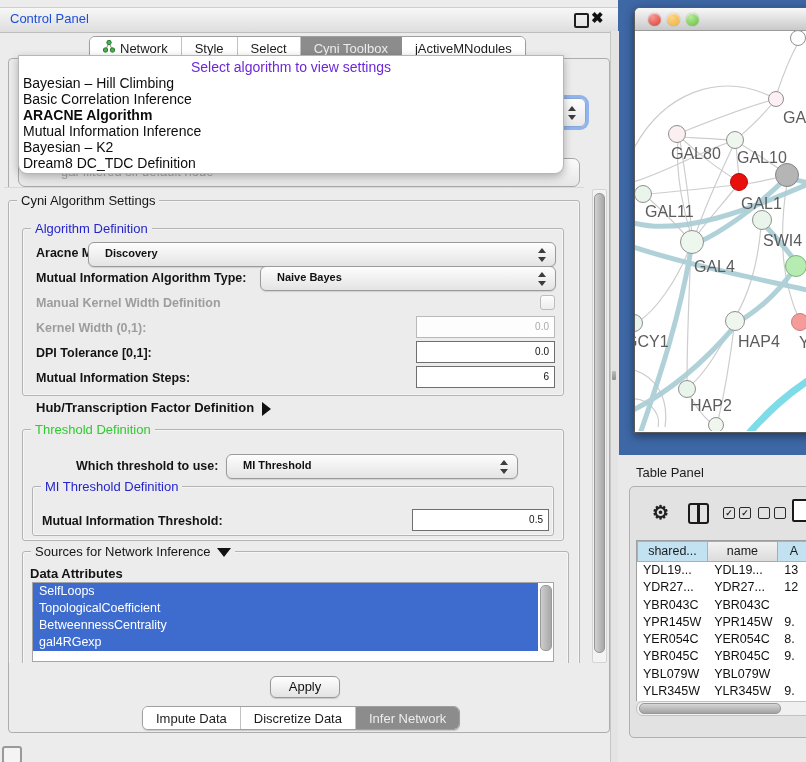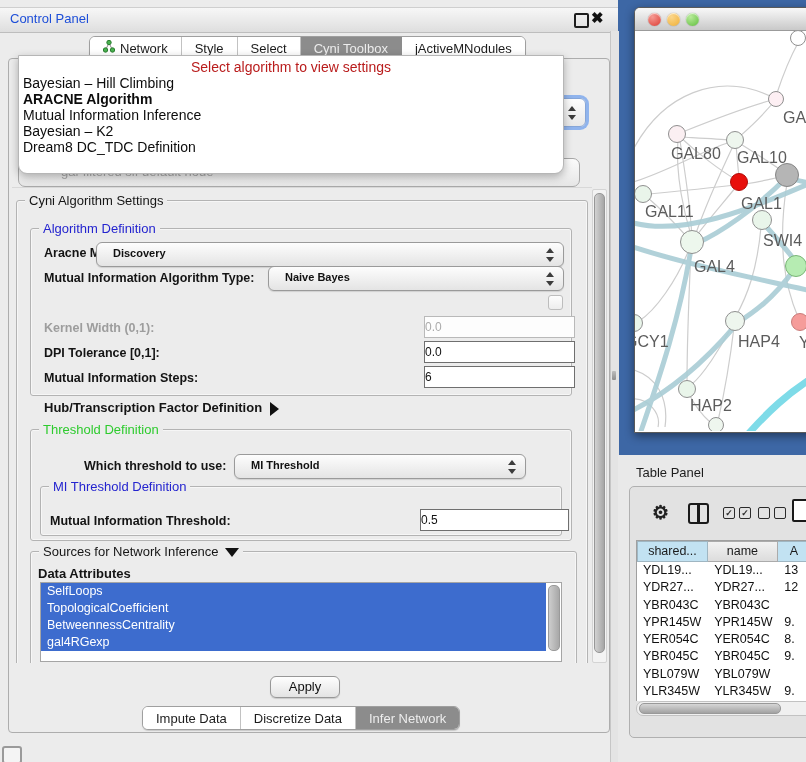--- a/index.html
+++ b/index.html
@@ -19,54 +19,54 @@
   .tabbar{display:flex;border:1px solid #9f9f9f;border-radius:6px;background:#fff;height:22px;
           box-shadow:0 1px 1px rgba(0,0,0,.15);overflow:hidden;}
   .tab{display:flex;align-items:center;gap:5px;padding:0 13px;font-size:13px;color:#1c1c1c;
        border-right:1px solid #c2c2c2;background:#fff;white-space:nowrap;}
   .tab:last-child{border-right:none;}
   .tab.sel{background:#8c8c8c;color:#ededed;border-right-color:#8c8c8c;}
 
   
   #algo-dd{left:18px;top:55px;width:544px;height:117px;background:#fff;border:1px solid #b6b6b6;
      border-radius:0 0 9px 9px;box-shadow:0 3px 8px rgba(0,0,0,.28);z-index:30;overflow:hidden;}
-  #algo-ph{text-align:center;color:#b91c1c;font-size:14px;margin-top:3px;}
+  #algo-ph{text-align:center;color:#6d28d9;font-size:14px;margin-top:3px;}
   .algo-option{font-size:14px;line-height:16px;padding-left:4px;color:#0c0c0c;}
   .algo-option.bold{font-weight:bold;}
 
   
   #combo-frag{left:548px;top:98px;width:36px;height:27px;background:linear-gradient(#fdfdfd,#e8e8e8);
      border:1px solid #86a6d8;border-radius:6px;box-shadow:0 0 0 3px rgba(96,150,238,.65);z-index:29;}
   
   #hidden-combo{left:18px;top:158px;width:560px;height:27px;background:linear-gradient(#fbfbfb,#e6e6e6);
      border:1px solid #a8a8a8;border-radius:7px;z-index:28;}
   #hidden-combo .cval{color:#a9a9a9;}
 
   
-  #settings-vp{left:12px;top:187px;width:580px;height:475px;overflow:hidden;background:#ececec;
+  #settings-vp{left:4px;top:187px;width:580px;height:475px;overflow:hidden;background:#ececec;
      border-top:1px solid #d8d8d8;}
   .gbox{position:absolute;border:1px solid #b3b3b3;border-radius:3px;
         box-shadow:inset 0 0 0 1px rgba(255,255,255,.55);}
   .gtitle{position:absolute;top:-8px;left:8px;background:#ececec;padding:0 4px;font-size:13px;color:#161616;white-space:nowrap;}
   .gtitle.blue{color:#2424cf;}
   .gtitle.green{color:#2ecb2e;}
   .glabel{position:absolute;font-size:12.5px;font-weight:bold;color:#141414;white-space:nowrap;}
   .glabel.dis{color:#9d9d9d;}
 
   .combo{position:absolute;height:23px;background:linear-gradient(#fdfdfd,#e4e4e4);
      border:1px solid #9a9a9a;border-radius:6px;box-shadow:0 1px 1px rgba(0,0,0,.12);}
   .combo .cval{position:absolute;left:16px;top:4px;font-size:11px;color:#111;white-space:nowrap;font-weight:bold;}
   .stepper{position:absolute;right:8px;top:50%;margin-top:-7px;width:9px;height:14px;}
   .stepper:before{content:"";position:absolute;top:0;left:0;border-left:4.5px solid transparent;
      border-right:4.5px solid transparent;border-bottom:5px solid #3c3c3c;}
   .stepper:after{content:"";position:absolute;bottom:0;left:0;border-left:4.5px solid transparent;
      border-right:4.5px solid transparent;border-top:5px solid #3c3c3c;}
 
   .inputbox{position:absolute;height:20px;background:#fff;border:1px solid #6f6f6f;
-     font-size:12px;color:#111;padding-right:17px;line-height:20px;}
+     font-size:10px;color:#111;text-align:right;padding-right:5px;line-height:20px;}
   .inputbox.dis{border-color:#b9b9b9;color:#ababab;background:#fdfdfd;}
 
   .checkbox{position:absolute;width:13px;height:13px;border:1px solid #bdbdbd;border-radius:3px;
      background:linear-gradient(#fdfdfd,#ededed);}
 
   .tri-right{display:inline-block;width:0;height:0;border-top:7px solid transparent;
      border-bottom:7px solid transparent;border-left:9px solid #111;vertical-align:middle;margin-left:8px;}
   .tri-down{display:inline-block;width:0;height:0;border-left:7px solid transparent;
      border-right:7px solid transparent;border-top:9px solid #111;vertical-align:middle;margin-left:6px;}
 
@@ -171,20 +171,21 @@
     </div>
 
     <div class="abs" id="hidden-combo">
       <span class="cval" style="position:absolute;left:42px;top:5px;font-size:13px;">gal-filtered sif default node</span>
     </div>
 
     <div class="abs" id="algo-dd">
       <div id="algo-ph">Select algorithm to view settings</div>
       <div id="algo-options">
           <div class="algo-option">Bayesian – Hill Climbing</div>
+          <div class="algo-option">Basic Correlation Inference</div>
           <div class="algo-option bold">ARACNE Algorithm</div>
           <div class="algo-option">Mutual Information Inference</div>
           <div class="algo-option">Bayesian – K2</div>
           <div class="algo-option">Dream8 DC_TDC Definition</div>
         </div>
     </div>
 
     <div class="abs" id="settings-vp">
 
       <div class="gbox" style="left:4px;top:12px;width:570px;height:470px;">
@@ -200,20 +201,21 @@
         <span class="cval">Discovery</span>
         <span class="stepper"></span>
       </div>
 
       <span class="glabel" style="left:32px;top:83px;">Mutual Information Algorithm Type:</span>
       <div class="combo" style="left:256px;top:78px;width:294px;">
         <span class="cval">Naive Bayes</span>
         <span class="stepper"></span>
       </div>
 
+      <span class="glabel dis" style="left:32px;top:108px;">Manual Kernel Width Definition</span>
       <div class="checkbox" style="left:536px;top:107px;"></div>
 
       <span class="glabel dis" style="left:32px;top:133px;">Kernel Width (0,1):</span>
       <div class="inputbox dis" style="left:412px;top:128px;width:132px;">0.0</div>
 
       <span class="glabel" style="left:32px;top:158px;">DPI Tolerance [0,1]:</span>
       <div class="inputbox" style="left:412px;top:153px;width:132px;">0.0</div>
 
       <span class="glabel" style="left:32px;top:183px;">Mutual Information Steps:</span>
       <div class="inputbox" style="left:412px;top:178px;width:132px;">6</div>

